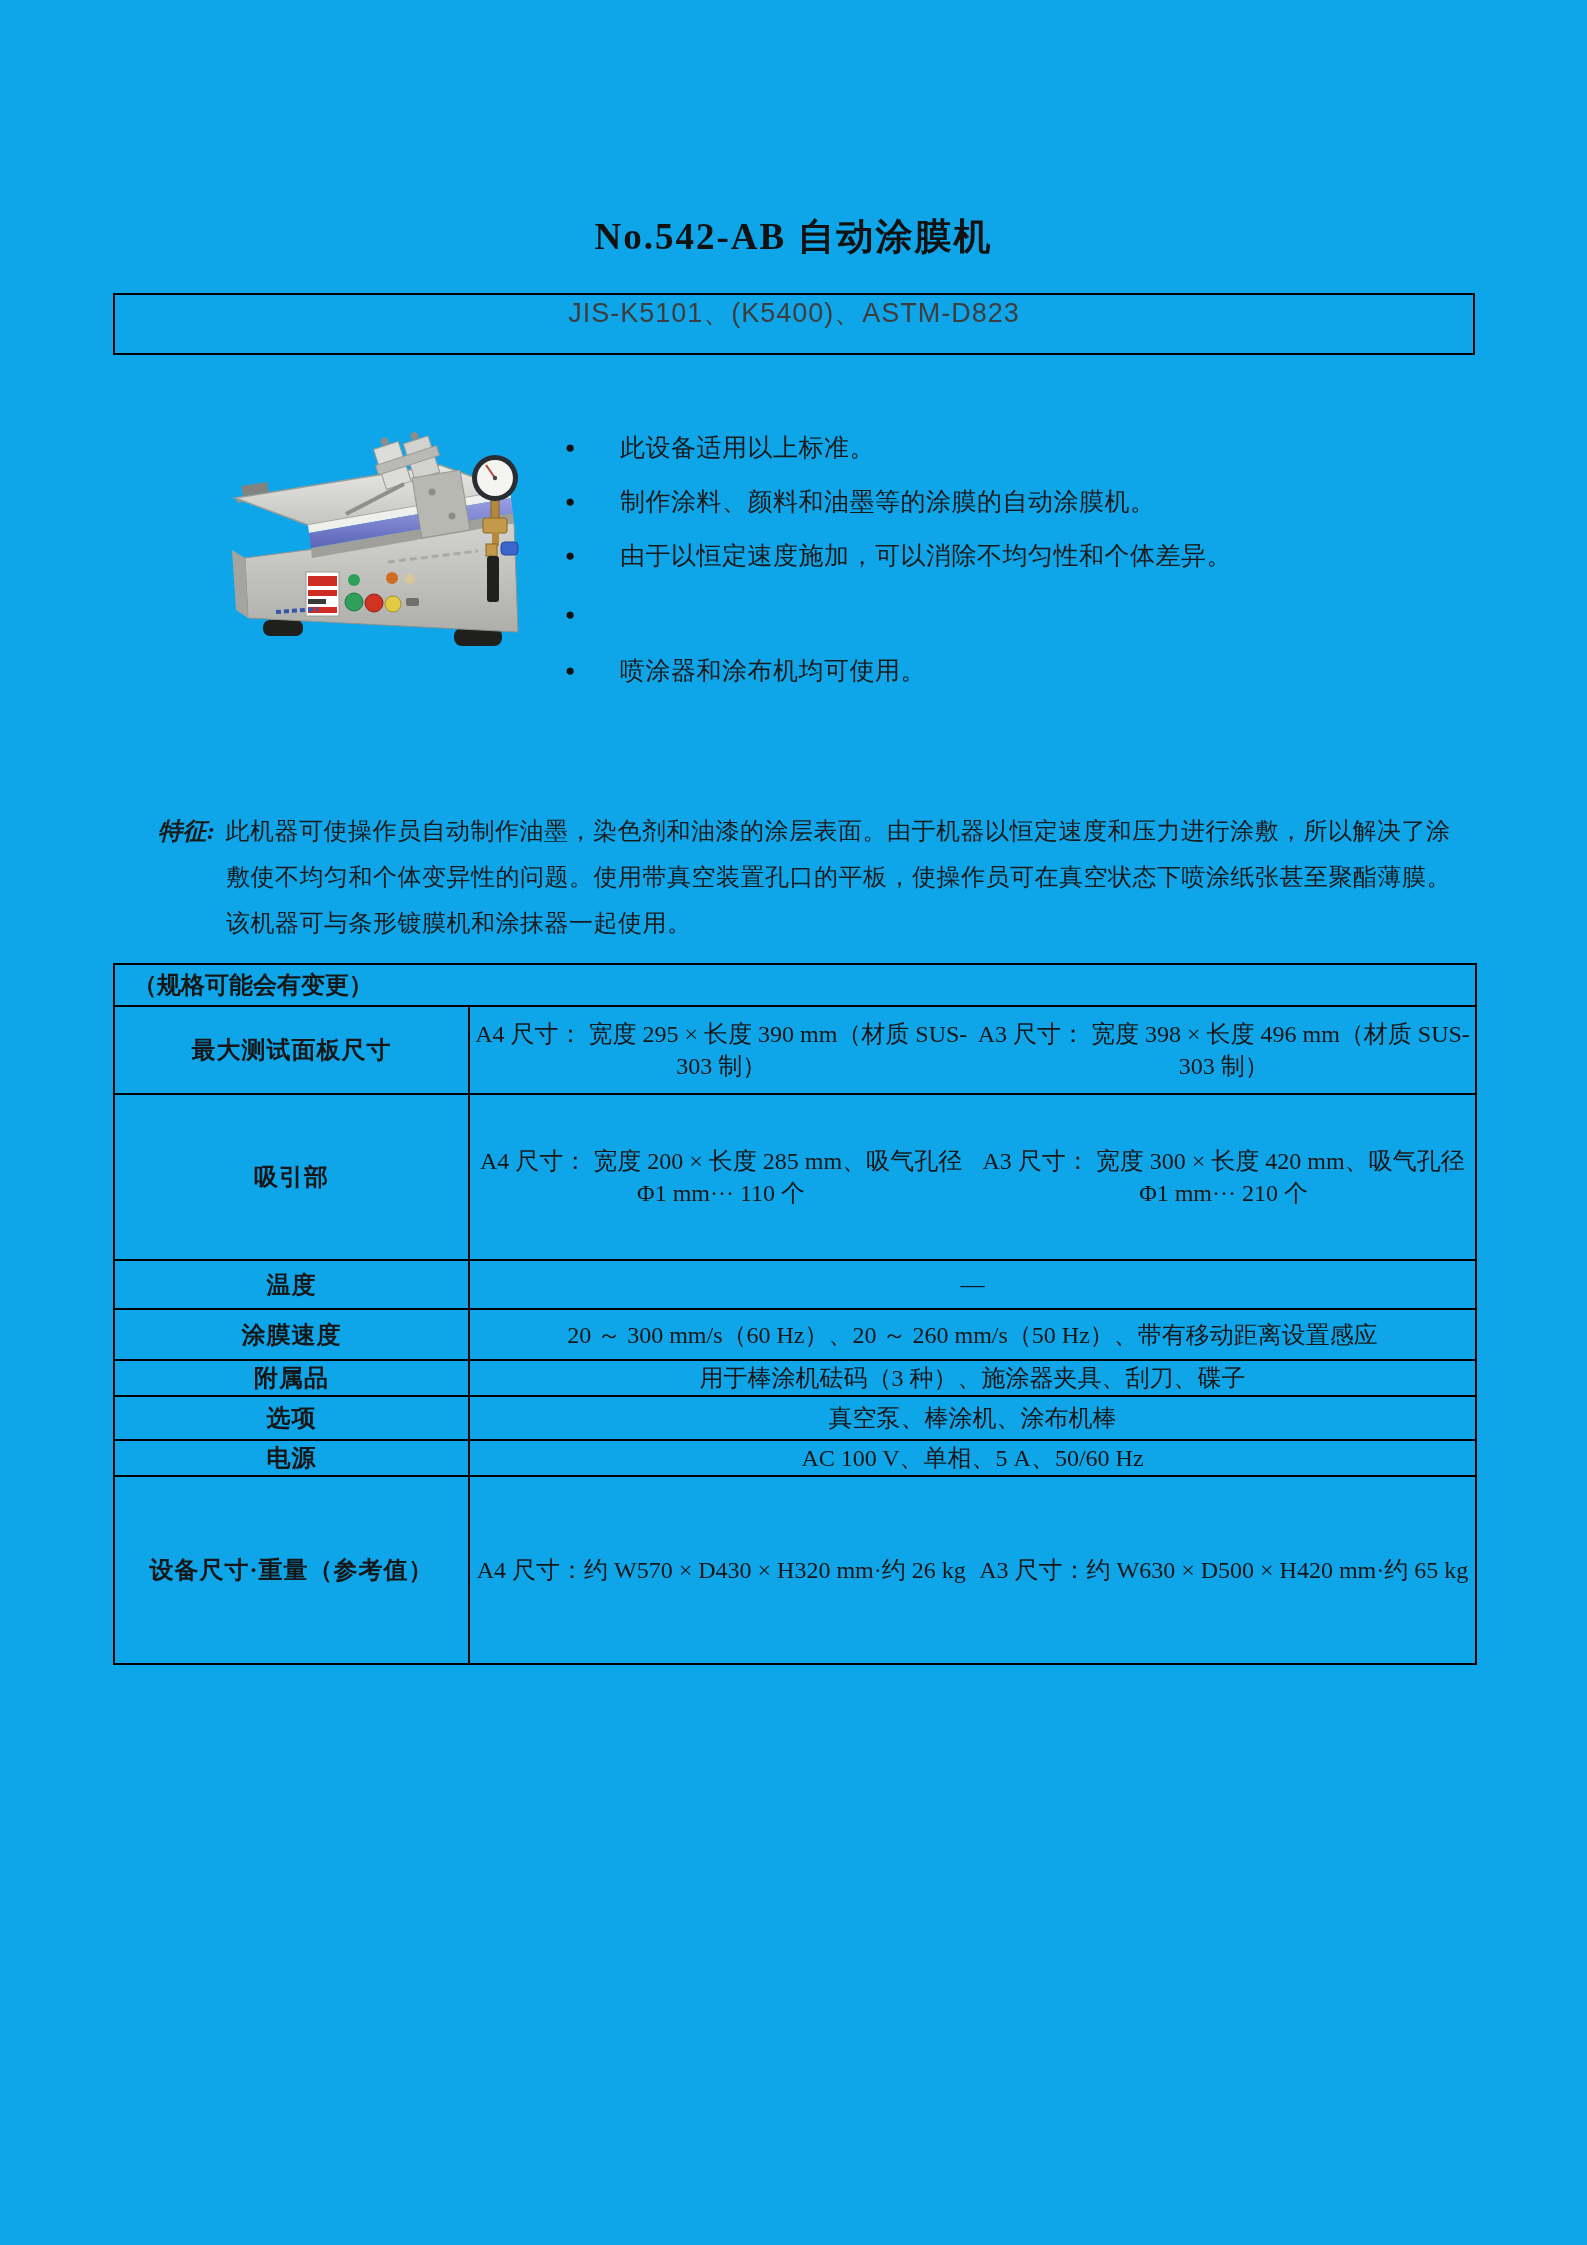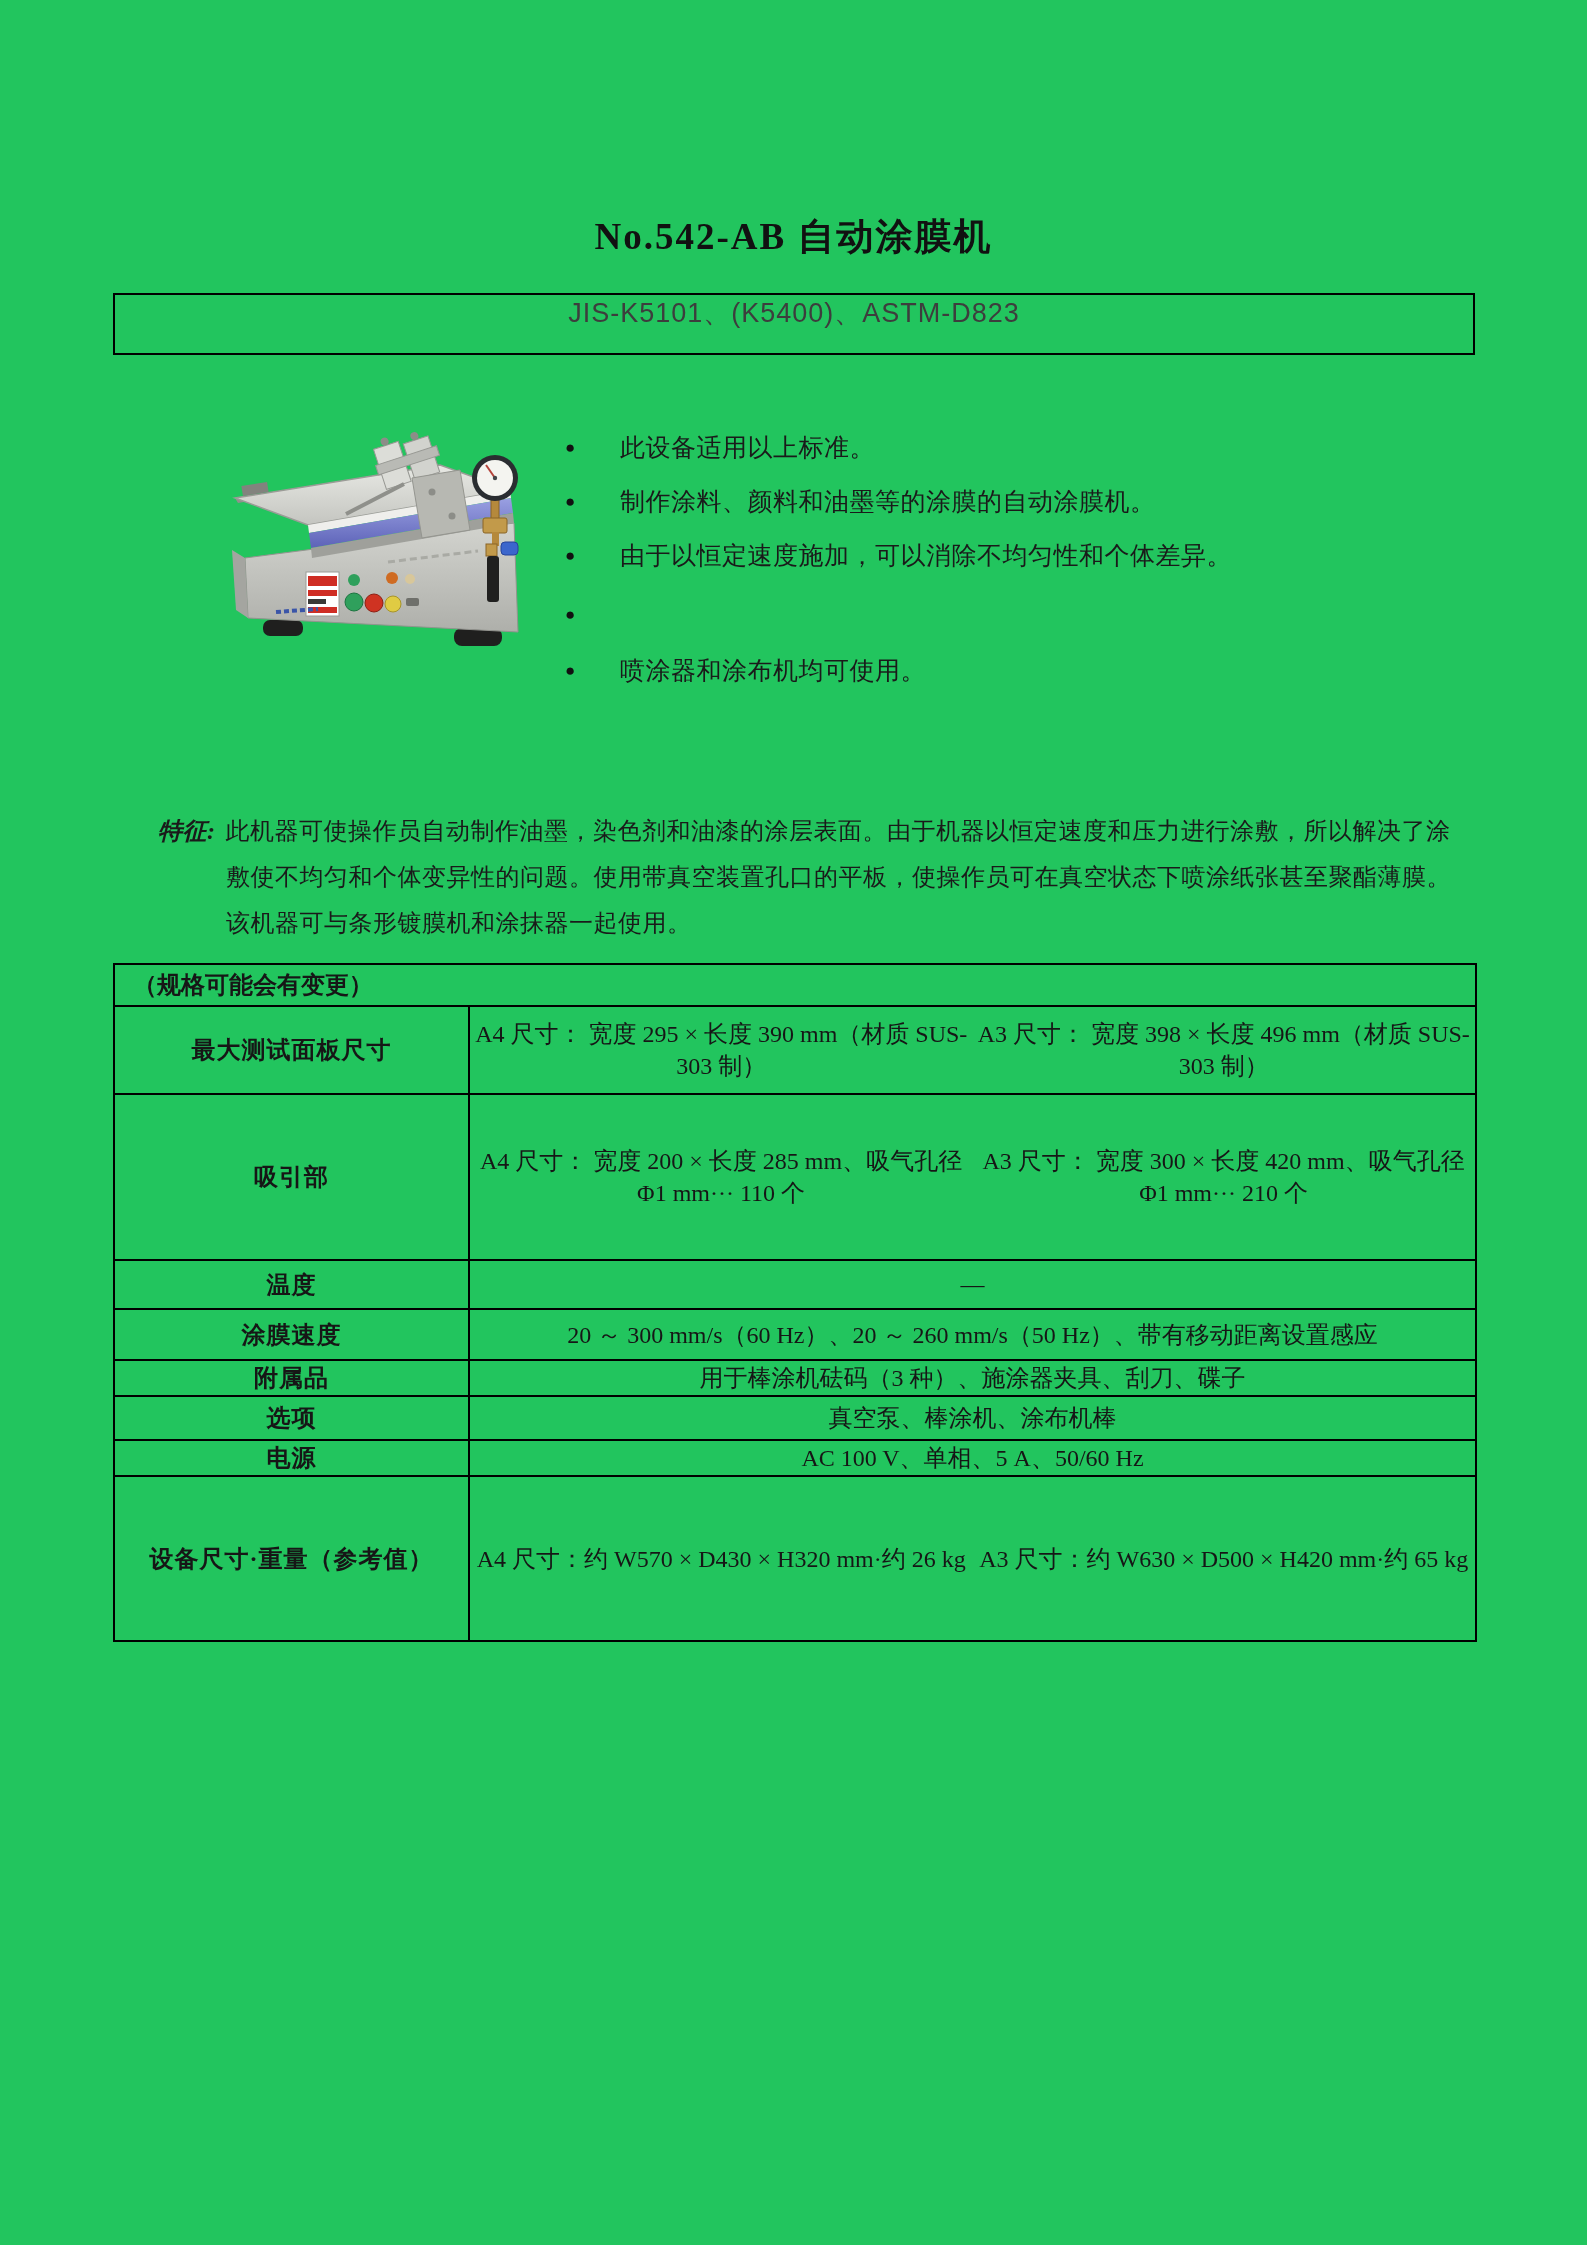--- a/index.html
+++ b/index.html
@@ -2,21 +2,21 @@
 <html><head>
 <meta charset="utf-8">
 <style>
   * { margin: 0; padding: 0; box-sizing: border-box; }
   html, body { background: #888; }
   .page {
     position: relative;
     width: 1587px;
     height: 2245px;
     margin: 0 auto;
-    background: #22c55e;
+    background: #0ea5e9;
     font-family: "Liberation Serif", "DejaVu Serif", serif;
     color: #1a1a1a;
     overflow: hidden;
   }
   
   .doc-title {
     position: absolute;
     top: 212px; left: 0;
     width: 100%;
     text-align: center;
@@ -114,21 +114,21 @@
   .lbl-top { vertical-align: top; }
   .pt6  { padding-top: 6px; }
   .pt10 { padding-top: 8px; }
   .pt32 { padding-top: 32px; }
   .h88  { height: 88px; }
   .h166 { height: 166px; }
   .h49  { height: 49px; }
   .h51  { height: 51px; }
   .h45  { height: 36px; }
   .h44  { height: 44px; }
-  .h165 { height: 165px; }
+  .h165 { height: 188px; }
   .vwrap {
     display: flex;
     justify-content: space-around;
     align-items: center;
     text-align: center;
   }
   .vwrap.vh84  { height: 84px; }
   .vwrap.vh162 { height: 162px; }
   .vwrap.vh161 { height: 161px; }
 </style>

